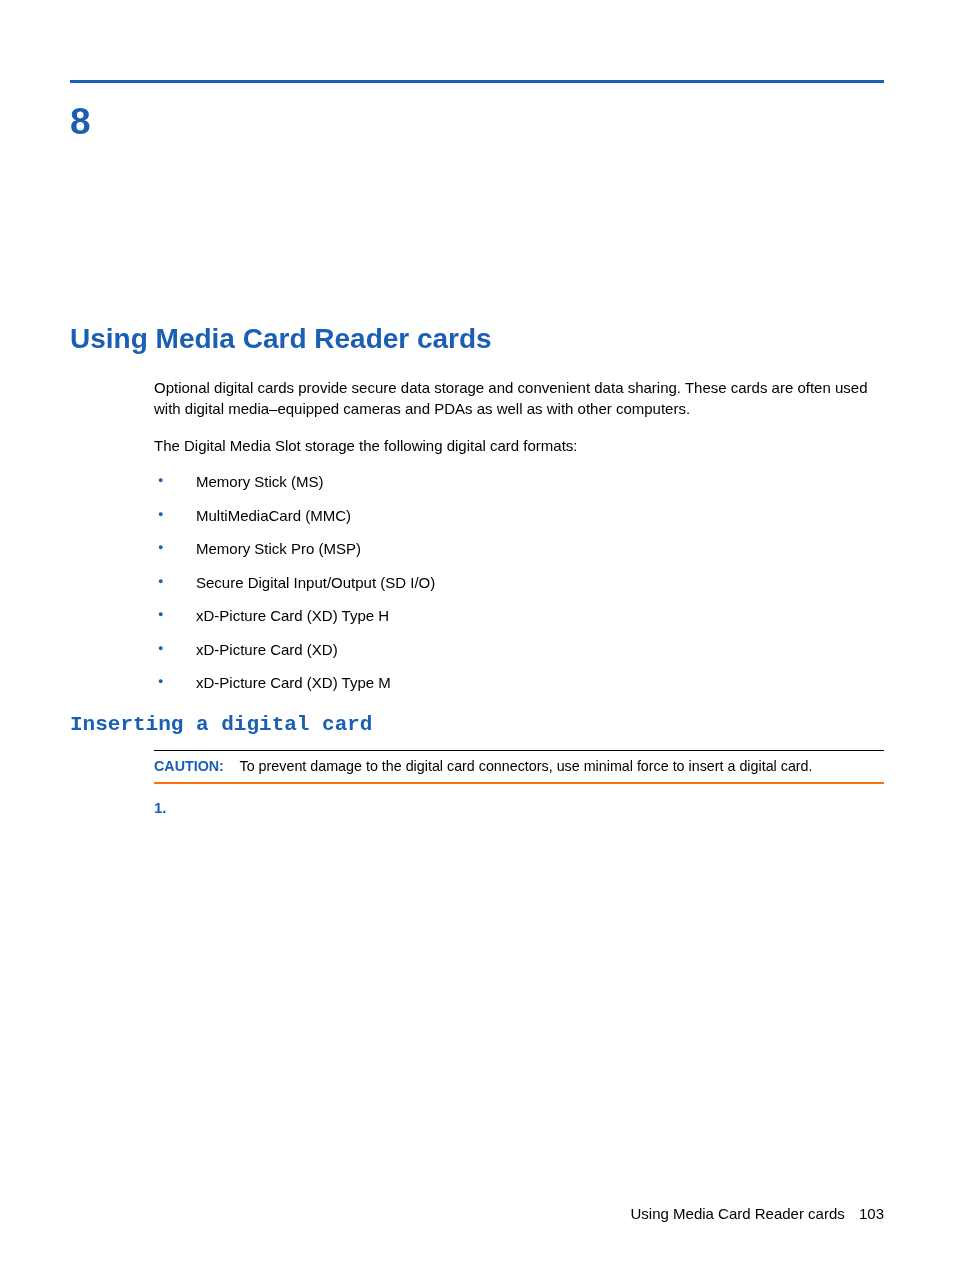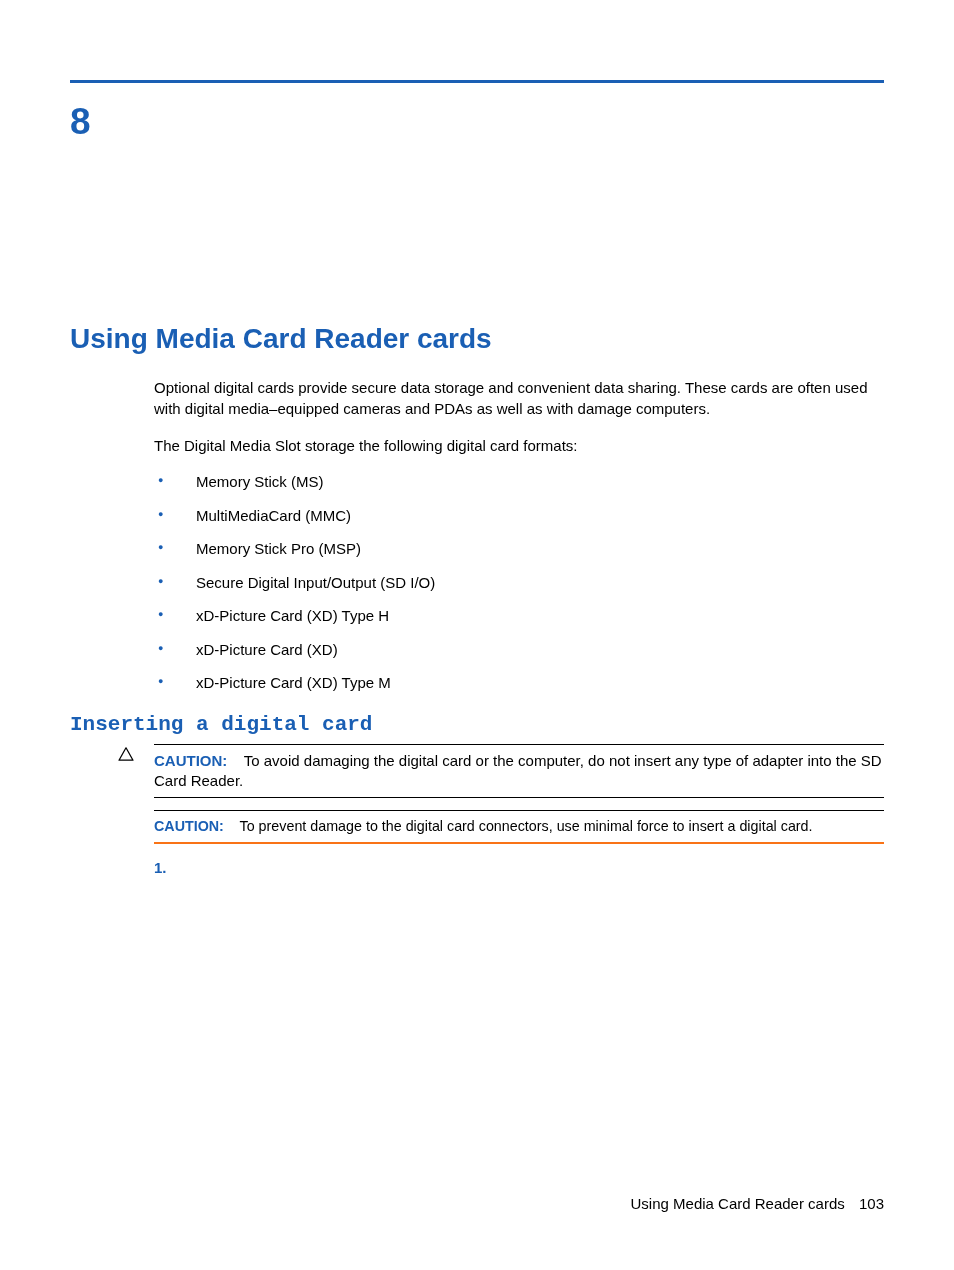--- a/index.html
+++ b/index.html
@@ -133,70 +133,56 @@
     }
     .numbered-list .num {
       color: #1a5fb4;
       font-weight: bold;
       position: absolute;
       left: 0;
       top: 0;
     }
     .footer {
       position: absolute;
-      bottom: 58px;
+      bottom: 48px;
       right: 70px;
       font-size: 15px;
       color: #000;
     }
     .footer-page {
       margin-left: 10px;
     }
   </style>
 </head>
 <body>
 
 <div class="page">
   <div class="top-rule"></div>
 
   <div class="chapter-header">
     <span class="chapter-number">8</span>
   </div>
 
   <h2 class="section-title">Using Media Card Reader cards</h2>
 
-  <p class="body-text">Optional digital cards provide secure data storage and convenient data sharing. These cards are often used with digital media–equipped cameras and PDAs as well as with damage computers.</p>
+  <p class="body-text">Optional digital cards provide secure data storage and convenient data sharing. These cards are often used with digital media–equipped cameras and PDAs as well as with other computers.</p>
   <p class="body-text">The Digital Media Slot storage the following digital card formats:</p>
 
   <ul class="bullet-list">
     <li>Memory Stick (MS)</li>
     <li>MultiMediaCard (MMC)</li>
     <li>Memory Stick Pro (MSP)</li>
     <li>Secure Digital Input/Output (SD I/O)</li>
     <li>xD-Picture Card (XD) Type H</li>
     <li>xD-Picture Card (XD)</li>
     <li>xD-Picture Card (XD) Type M</li>
   </ul>
 
   <h3 class="subsection-title">Inserting a digital card</h3>
 
-  <div class="caution-block">
-    <div class="caution-row">
-      <div class="caution-icon">
-        <svg viewBox="0 0 20 18">
-          <path d="M10 1 L19 17 L1 17 Z" fill="none" stroke="#000" stroke-width="1.6" stroke-linejoin="round"></path>
-        </svg>
-      </div>
-      <div class="caution-content">
-        <span class="caution-label">CAUTION:</span>
-        <span>&nbsp;&nbsp;</span>
-        <span>To avoid damaging the digital card or the computer, do not insert any type of adapter into the SD Card Reader.</span>
-      </div>
-    </div>
-  </div>
 
   <div class="caution-spacer"></div>
 
   <div class="caution-second">
     <span class="caution-label">CAUTION:</span>
     <span>&nbsp;&nbsp;</span>
     <span>To prevent damage to the digital card connectors, use minimal force to insert a digital card.</span>
   </div>
 
   <ol class="numbered-list">

